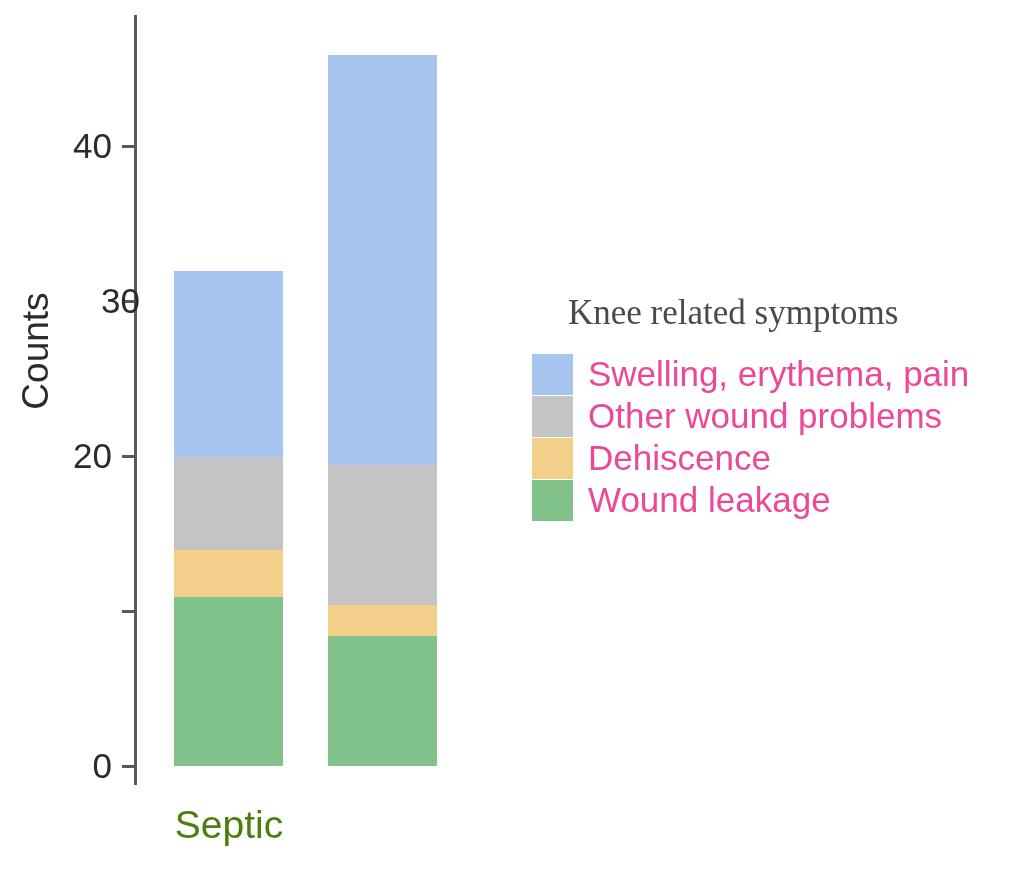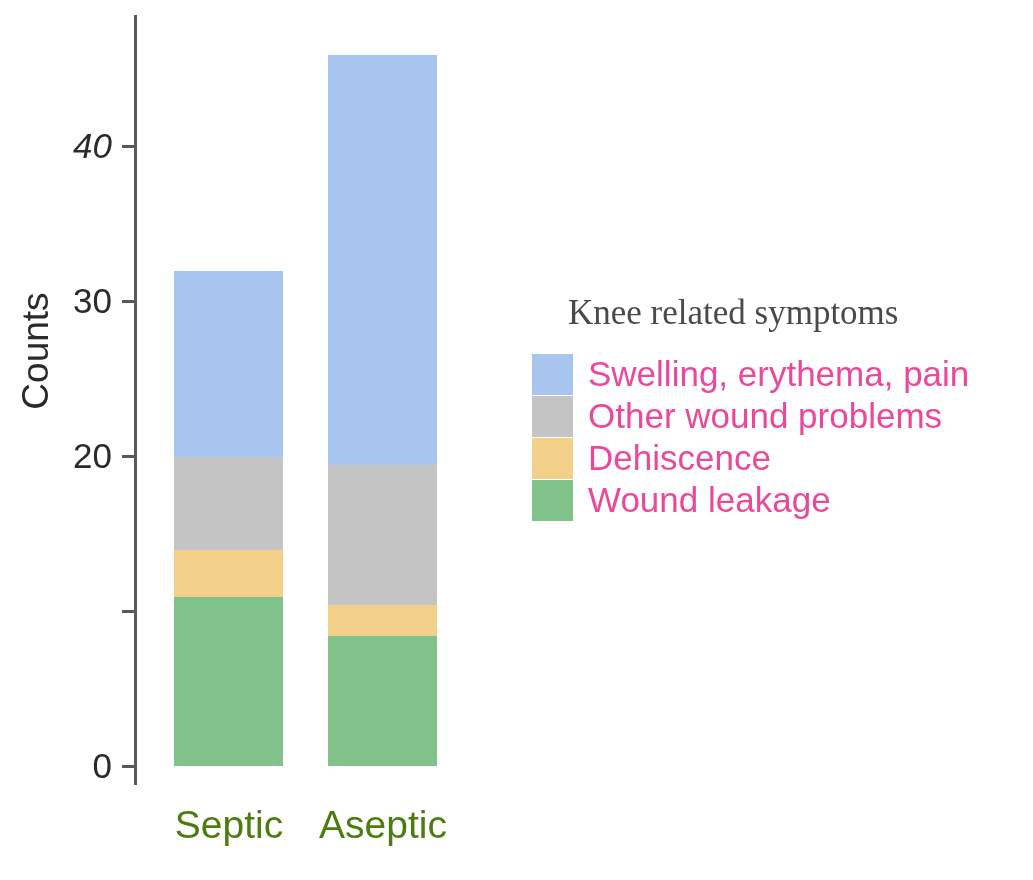--- a/index.html
+++ b/index.html
@@ -138,47 +138,46 @@
   </div>
 
   <div class="y-tick" style="top:610px;"></div>
 
   <div class="y-tick" style="top:455px;"></div>
   <div class="y-tick-label-wrap" style="top:438px;">
     <div class="y-tick-label">20</div>
   </div>
 
   <div class="y-tick" style="top:300px;"></div>
-  <div class="y-tick-label-wrap" style="top:283px;">
+  <div class="y-tick-label-wrap" style="top:283px;margin-left:28px;">
     <div class="y-tick-label">30</div>
   </div>
 
   <div class="y-tick" style="top:145px;"></div>
-  <div class="y-tick-label-wrap" style="top:128px;font-style:italic;">
+  <div class="y-tick-label-wrap" style="top:128px;">
     <div class="y-tick-label">40</div>
   </div>
 
   <div class="y-axis-title">Counts</div>
 
   <div class="bar-group" style="left:174px; top:0px; width:109px; height:880px;">
     <div class="bar-seg" style="top:271px; height:186px; background:#a7c5ef;"></div>
     <div class="bar-seg" style="top:457px; height:93px; background:#c4c4c4;"></div>
     <div class="bar-seg" style="top:550px; height:47px; background:#f2d08a;"></div>
     <div class="bar-seg" style="top:597px; height:169px; background:#80c289;"></div>
   </div>
 
   <div class="bar-group" style="left:328px; top:0px; width:109px; height:880px;">
     <div class="bar-seg" style="top:55px; height:410px; background:#a7c5ef;"></div>
     <div class="bar-seg" style="top:465px; height:140px; background:#c4c4c4;"></div>
     <div class="bar-seg" style="top:605px; height:31px; background:#f2d08a;"></div>
     <div class="bar-seg" style="top:636px; height:130px; background:#80c289;"></div>
   </div>
 
   <div class="x-tick-label" style="left:144px; top:805px; width:170px;">Septic</div>
-  <div class="x-tick-label" style="left:298px; top:805px; width:170px;">Aseptic</div>
 
   <div id="legend">
     <div class="legend-title">Knee related symptoms</div>
 
     <div class="legend-row" style="top:59px;">
       <div class="legend-swatch" style="background:#a7c5ef;"></div>
       <div class="legend-label">Swelling, erythema, pain</div>
     </div>
 
     <div class="legend-row" style="top:101px;">

